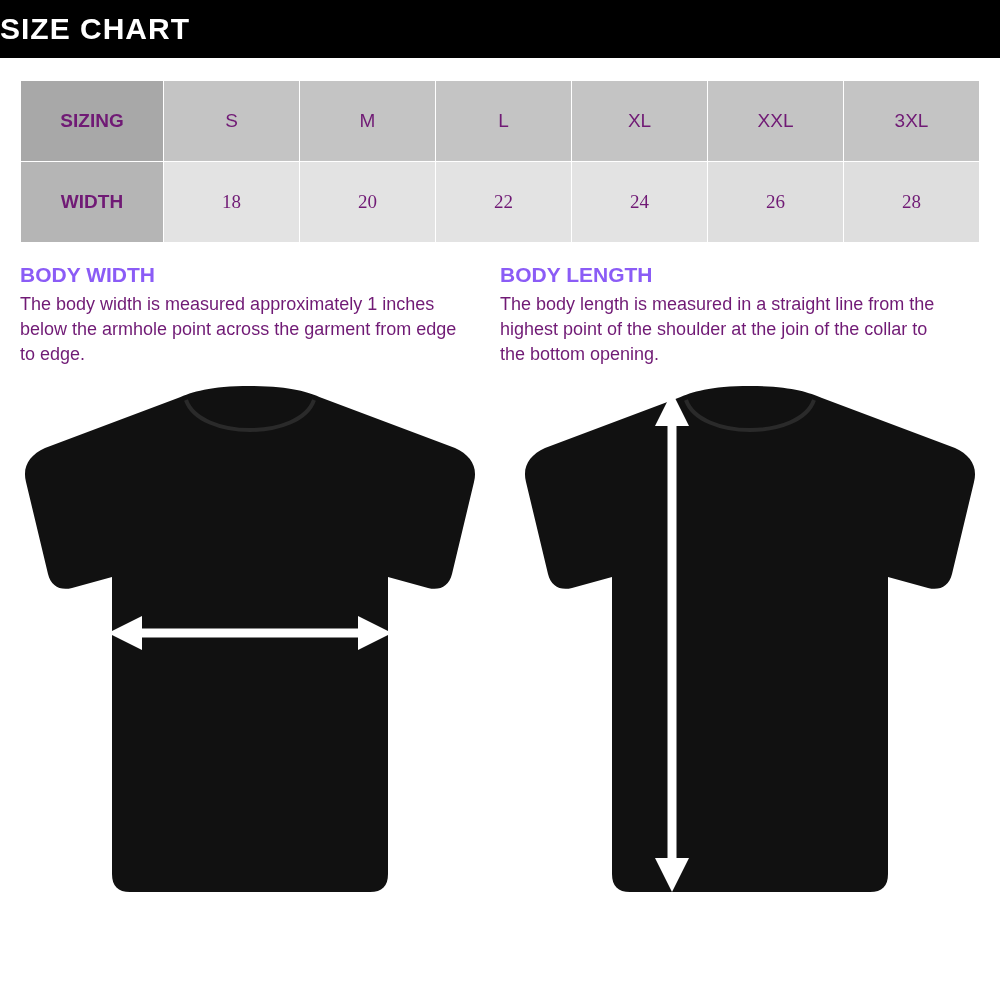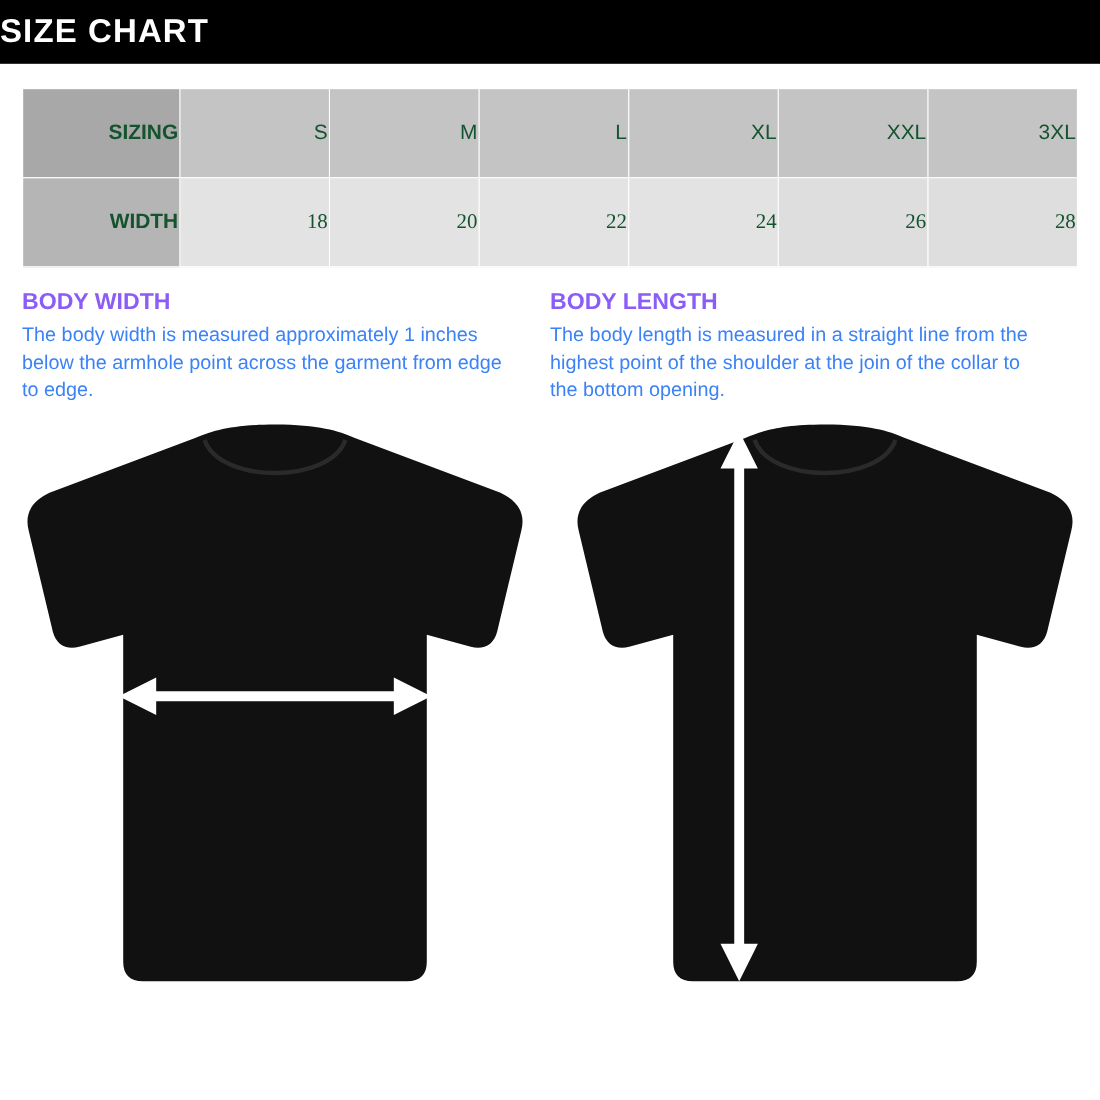--- a/index.html
+++ b/index.html
@@ -38,24 +38,24 @@
     width: 960px;
   }
   table.size-table {
     border-collapse: collapse;
     width: 960px;
     table-layout: fixed;
   }
   table.size-table td {
     border: 1px solid #ffffff;
     height: 78px;
-    text-align: right;
+    text-align: center;
     vertical-align: middle;
     font-size: 19px;
-    color: #14532d;
+    color: #701a75;
   }
   td.corner {
     background: #a8a8a8;
     font-weight: bold;
     font-size: 19px;
     width: 140px;
   }
   td.head-cell {
     background: #c4c4c4;
     font-size: 19px;
@@ -86,21 +86,21 @@
   }
   .desc-title {
     font-size: 21px;
     font-weight: bold;
     color: #8b5cf6;
     margin-bottom: 5px;
   }
   .desc-text {
     font-size: 18px;
     line-height: 1.38;
-    color: #3b82f6;
+    color: #701a75;
   }
 
   
   .shirts {
     display: flex;
     margin-top: 12px;
     width: 1000px;
   }
   .shirt-cell {
     width: 500px;

